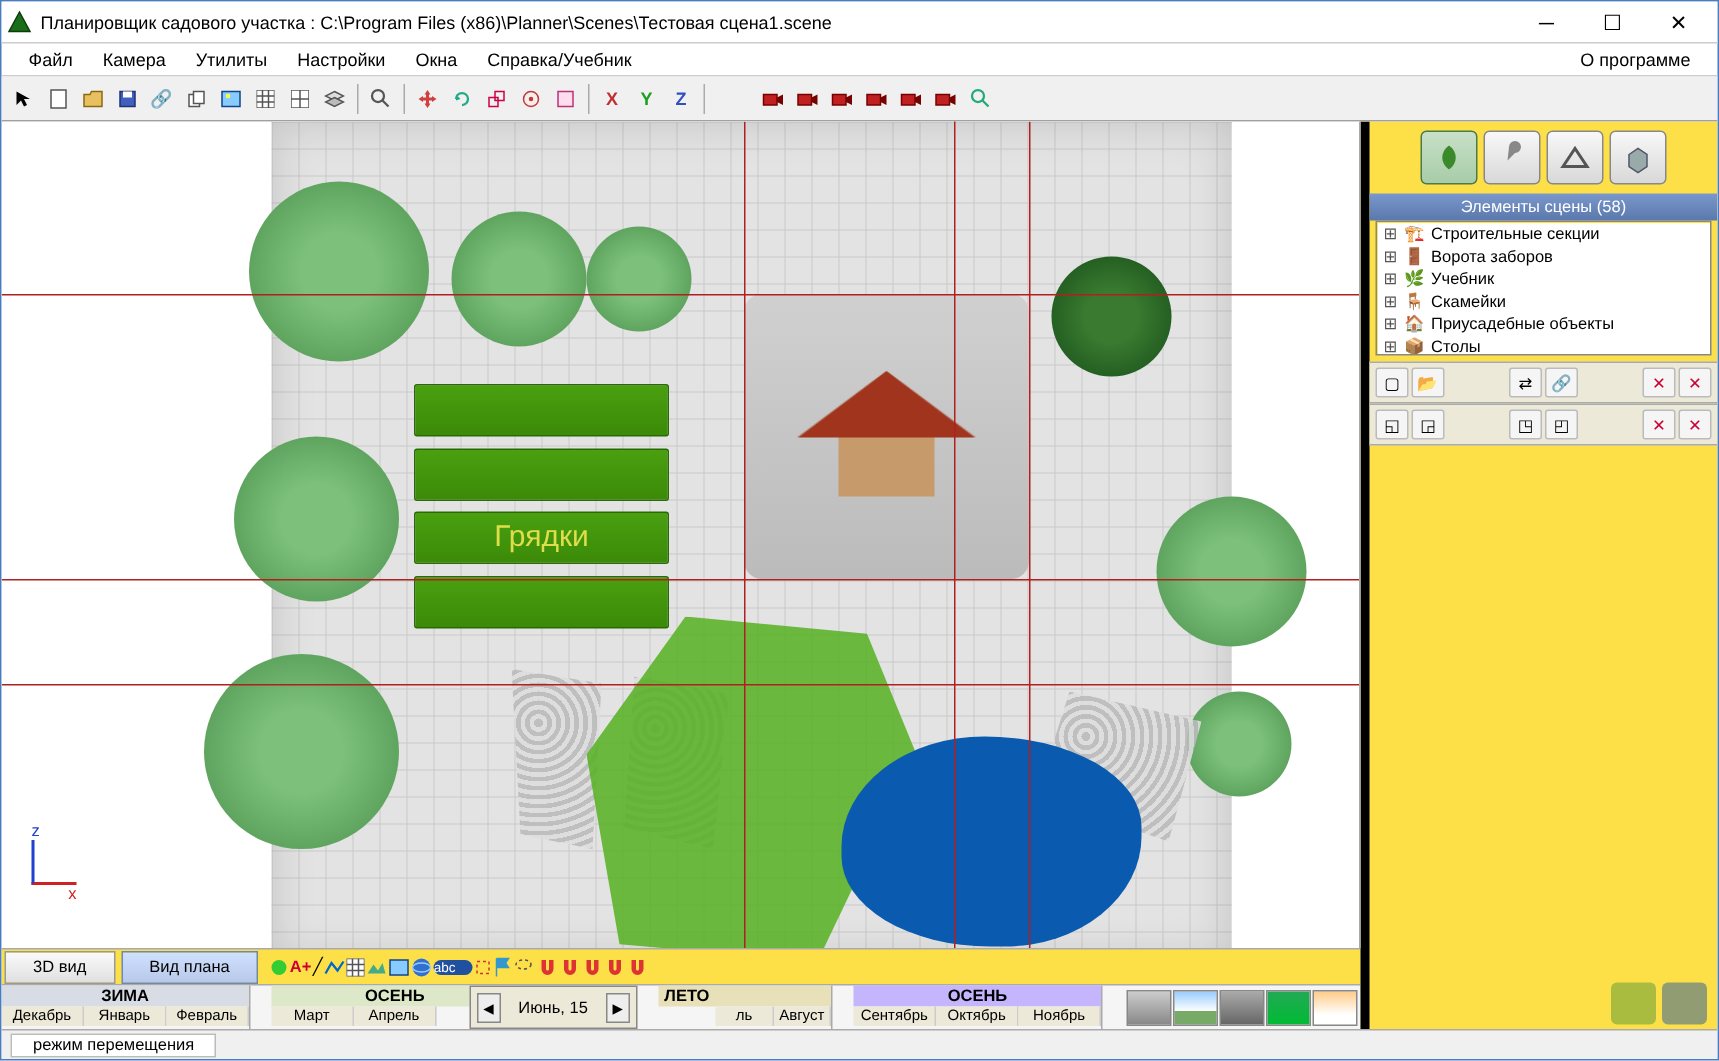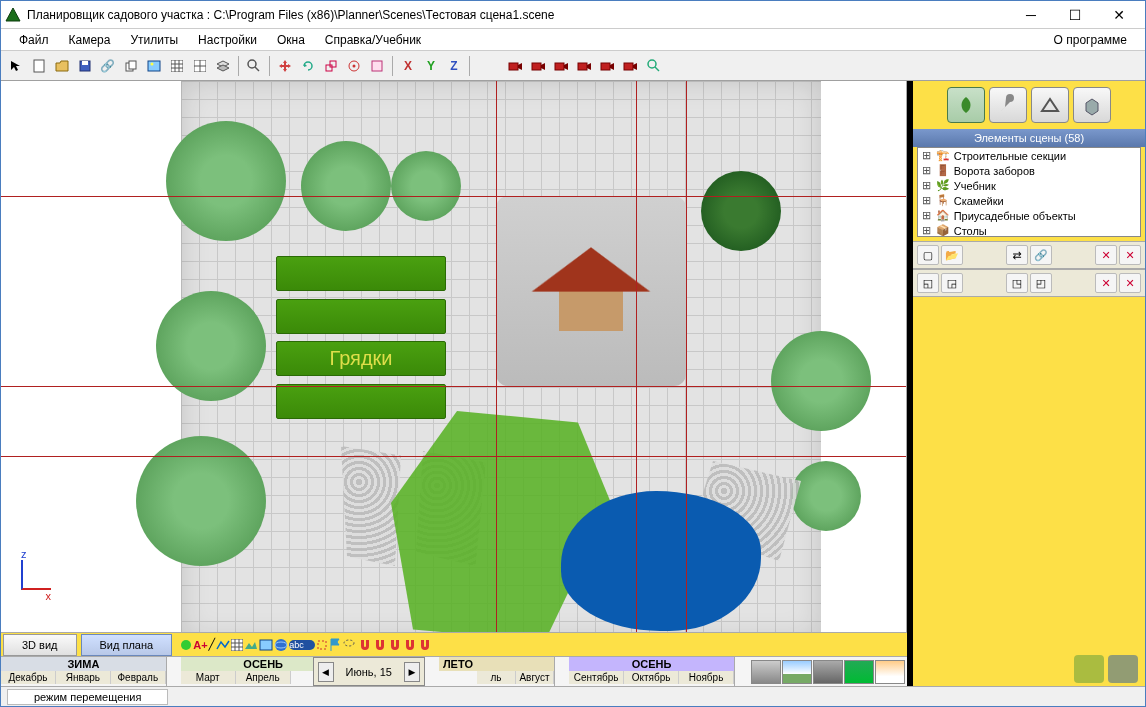--- a/index.html
+++ b/index.html
@@ -55,21 +55,21 @@
 .season { flex:1; display:flex; flex-direction:column; border-right:1px solid #aaa; }
 .season-hdr { text-align:center; font-weight:bold; font-size:11px; padding:1px 0; }
 .season-months { display:flex; }
 .month { flex:1; text-align:center; font-size:10px; border-right:1px solid #ccc; padding:1px 0; background:#ece9d8; cursor:pointer; }
 .s-winter .season-hdr{ background:#d8dde5; } .s-spring .season-hdr{ background:#dce8c8; } .s-summer .season-hdr{ background:#e8e0b8; } .s-autumn .season-hdr{ background:#c4b5fd; }
 .date-ctrl { display:flex; align-items:center; padding:0 4px; gap:2px; border-right:1px solid #aaa; }
 .date-ctrl button { width:16px; height:20px; border:1px solid #888; background:#eee; cursor:pointer; font-size:9px; }
 .thumbs { display:flex; gap:1px; align-items:center; padding:0 2px; }
 .thumb { width:30px; height:24px; border:1px solid #888; background:linear-gradient(#88aaff,#fff 60%,#7a6 60%); cursor:pointer; }
 .statusbar { height:20px; display:flex; align-items:center; border-top:1px solid #aaa; background:#f0f0f0; padding:0 6px; font-size:11px; }
-.status-cell { border:1px solid #bbb; padding:1px 26px; background:#fff; margin-right:4px; }
+.status-cell { border:1px solid #bbb; padding:1px 14px; background:#fff; margin-right:4px; }
 .watermark { position:absolute; right:8px; bottom:24px; opacity:0.5; display:flex; align-items:center; gap:4px; pointer-events:none; }
 .wm-box { width:30px; height:28px; border-radius:4px; }
 svg { display:block; }
 </style>
 </head>
 <body>
 
 <div class="titlebar">
   <span class="app-icon">
     <svg width="16" height="16">

